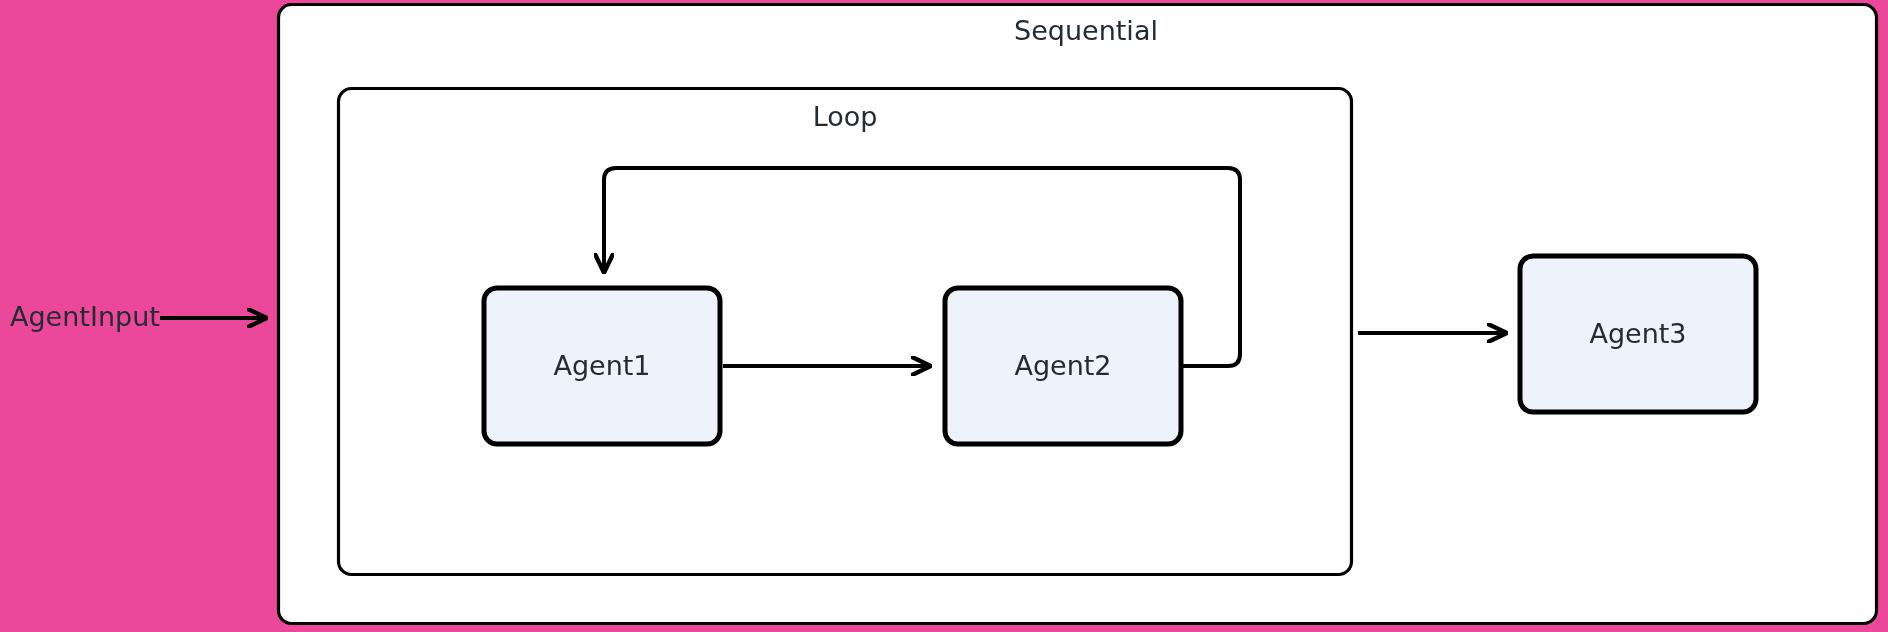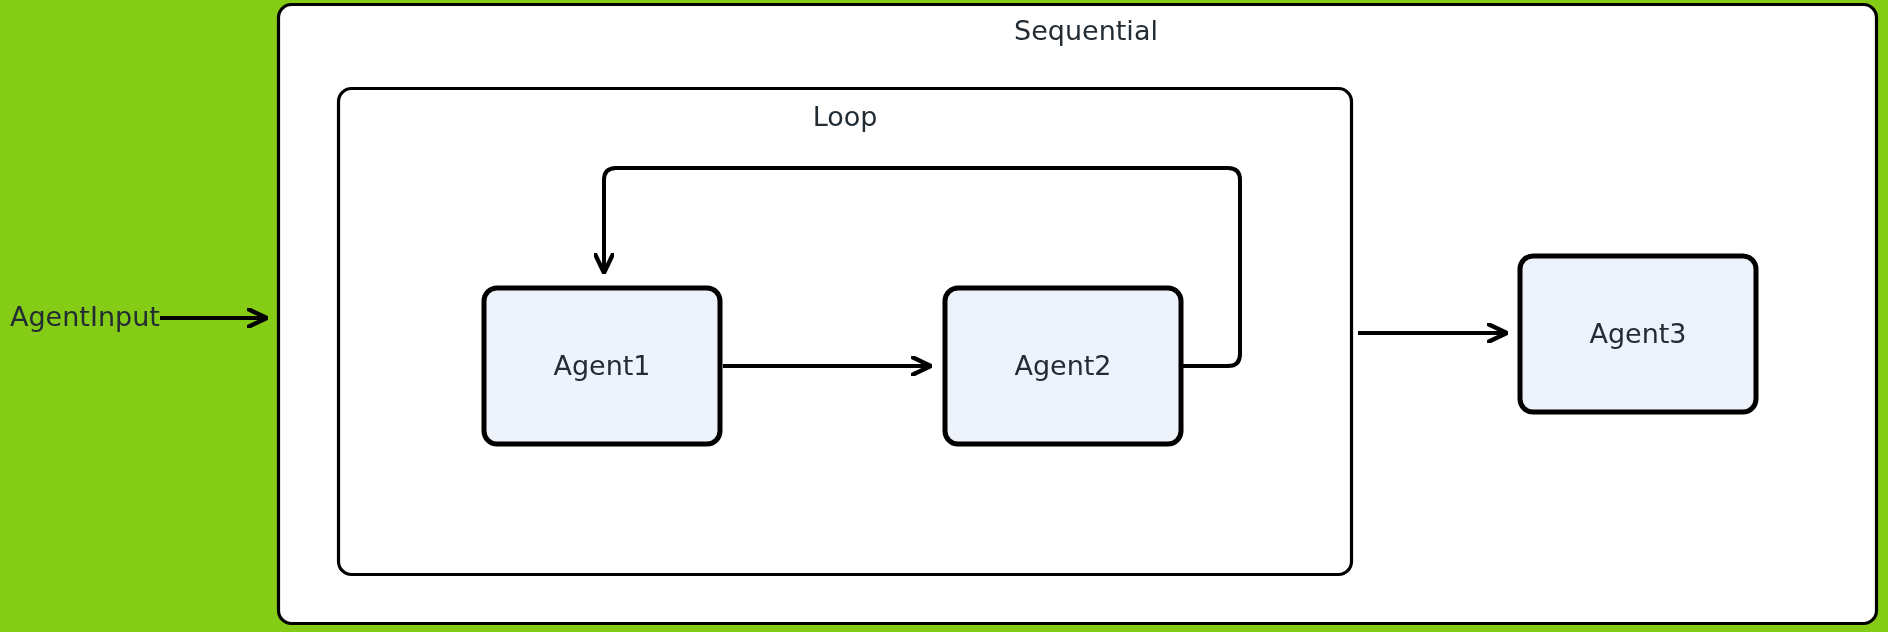--- a/index.html
+++ b/index.html
@@ -10,21 +10,21 @@
   body {
     font-family: "DejaVu Sans", "Liberation Sans", sans-serif;
     width: 1888px;
     height: 632px;
     overflow: hidden;
   }
   #canvas {
     position: relative;
     width: 1888px;
     height: 632px;
-    background: #84cc16;
+    background: #ec4899;
   }
   #diagram-svg {
     position: absolute;
     left: 0;
     top: 0;
     width: 1888px;
     height: 632px;
   }
   .node-label {
     font-family: "DejaVu Sans", "Liberation Sans", sans-serif;

